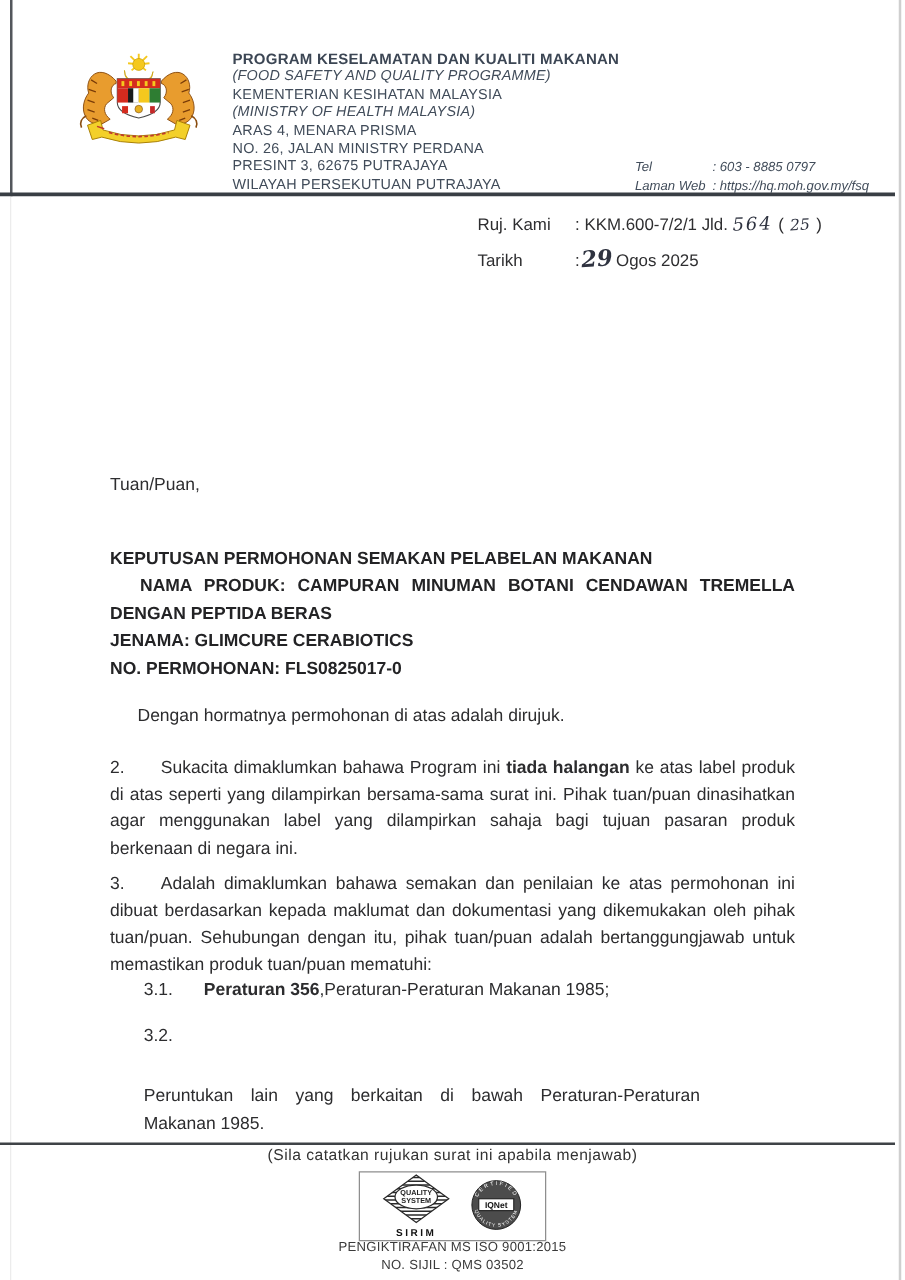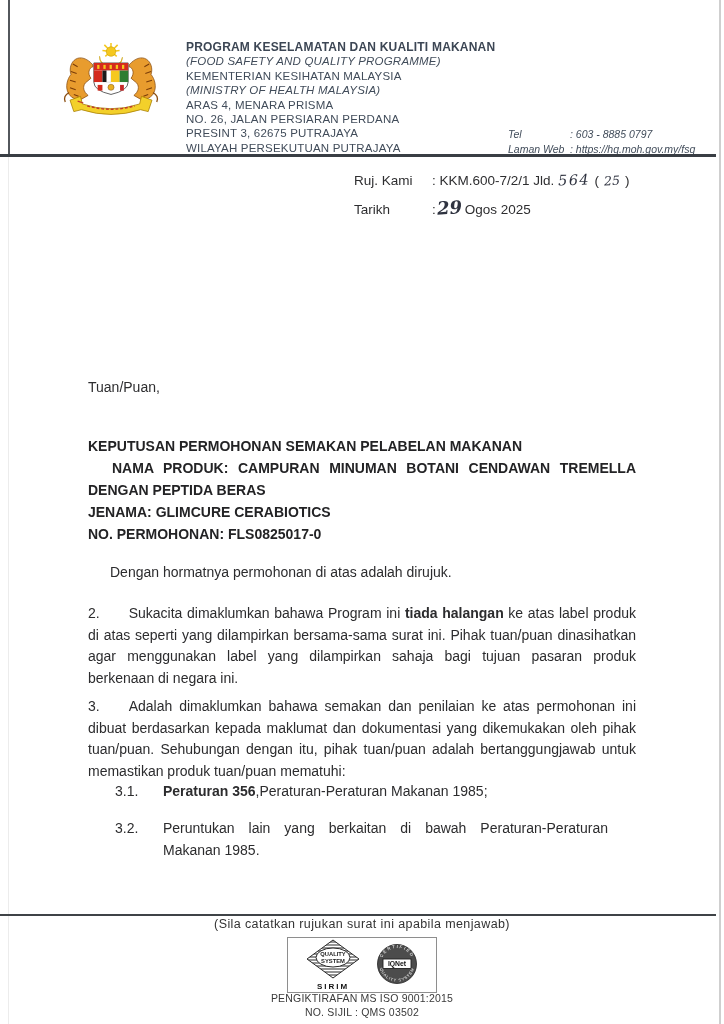--- a/index.html
+++ b/index.html
@@ -17,42 +17,42 @@
   .org-block { position:absolute; left:186px; top:40px; line-height:14.4px; font-size:11.5px; color:#414c5a; letter-spacing:0.2px; }
   .org-block .l1 { font-weight:bold; font-size:12px; color:#3c4654; }
   .org-block .it { font-style:italic; }
   .contact-block { position:absolute; left:508px; top:127px; font-size:10.5px; color:#414c5a; line-height:14.5px;font-style:italic; }
   .contact-row { display:flex; }
   .contact-row .clabel { width:62px; flex:0 0 62px; }
   .rule-thick { position:absolute; left:0; top:154px; width:716px; height:3px; background:#393e44; }
 
   
   .ref-block { position:absolute; left:354px; top:172px; font-size:13.5px; color:#2e2e30; }
-  .ref-row { height:25px; display:flex; align-items:baseline; }
+  .ref-row { height:25px; display:flex; align-items:baseline;margin-left:28px; }
   .ref-label { display:inline-block; width:78px; }
   .hand { font-family:"DejaVu Serif", serif; font-style:italic; color:#2f3340; display:inline-block; }
   .hand-564 { font-size:14.5px; letter-spacing:1.5px; transform:rotate(-2deg); margin:0 4px; }
   .hand-25 { font-size:12.5px; transform:rotate(-3deg); margin:0 5px; }
   .hand-29 { font-size:18px; transform:rotate(-4deg); margin:0 3px 0 1px; font-weight:bold; }
 
   .salutation { position:absolute; left:88px; top:379px; font-size:14px; }
 
   .subject { position:absolute; left:88px; top:435px; width:548px; font-weight:bold; font-size:14px; line-height:22px; color:#232325; }
   .subject .just { text-align:justify; text-align-last:justify;padding-left:24px; }
 
   .para { position:absolute; left:88px; width:548px; font-size:14px; line-height:21.5px; text-align:justify; color:#2c2c2e; }
   .p1 { top:548px; text-align:left;margin-left:22px; }
   .p2 { top:589px; }
   .p3 { top:682px; }
   .tab { display:inline-block; width:29px; }
 
   .subitem { position:absolute; left:115px; display:flex; font-size:14px; line-height:21.5px; color:#2c2c2e; }
   .subitem .num { width:48px; flex:0 0 48px; }
   .i1 { top:781px; }
-  .i2 { top:818px; }
+  .i2 { top:818px;flex-direction:column; }
   .i2 .itxt { width:445px; text-align:justify; }
 
   
   .rule-thin { position:absolute; left:0; top:914px; width:716px; height:2px; background:#3f4347; }
   .footer-note { position:absolute; left:0; top:917px; width:724px; text-align:center; font-size:12.5px; letter-spacing:0.4px; color:#333; }
   .cert-box { position:absolute; left:50%; top:937px; transform:translateX(-50%); width:148px; height:54px;
     border:1px solid #8e8e8e; background:#fff; display:flex; align-items:center; justify-content:center; gap:8px; }
   .cert-text { position:absolute; left:0; top:992px; width:724px; text-align:center; font-size:10.5px; line-height:13.5px; color:#3a3a3a; letter-spacing:0.2px; }
 </style>
 </head>
@@ -111,21 +111,21 @@
       <path d="M20,62 l6,2" stroke="#c0392b" stroke-width="1.2" fill="none"></path>
     </g>
   </svg>
 
   <div class="org-block">
     <div class="l1">PROGRAM KESELAMATAN DAN KUALITI MAKANAN</div>
     <div class="it">(FOOD SAFETY AND QUALITY PROGRAMME)</div>
     <div>KEMENTERIAN KESIHATAN MALAYSIA</div>
     <div class="it">(MINISTRY OF HEALTH MALAYSIA)</div>
     <div>ARAS 4, MENARA PRISMA</div>
-    <div>NO. 26, JALAN PERSIARAN PERDANA</div>
+    <div>NO. 26, JALAN MINISTRY PERDANA</div>
     <div>PRESINT 3, 62675 PUTRAJAYA</div>
     <div>WILAYAH PERSEKUTUAN PUTRAJAYA</div>
   </div>
 
   <div class="contact-block">
     <div class="contact-row">
       <span class="clabel">Tel</span>
       <span>: 603 - 8885 0797</span>
     </div>
     <div class="contact-row">

